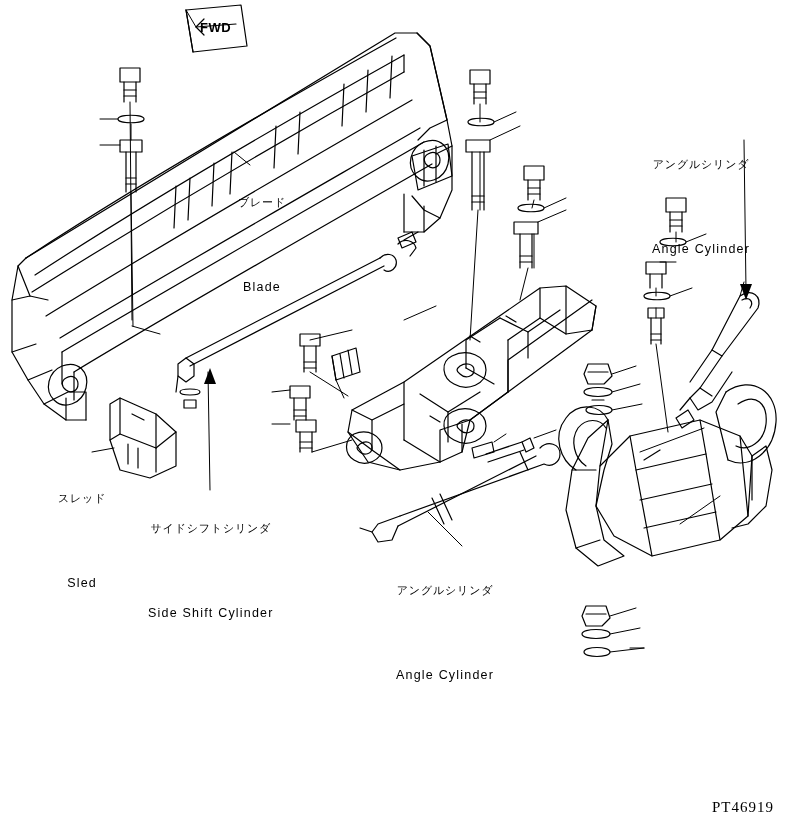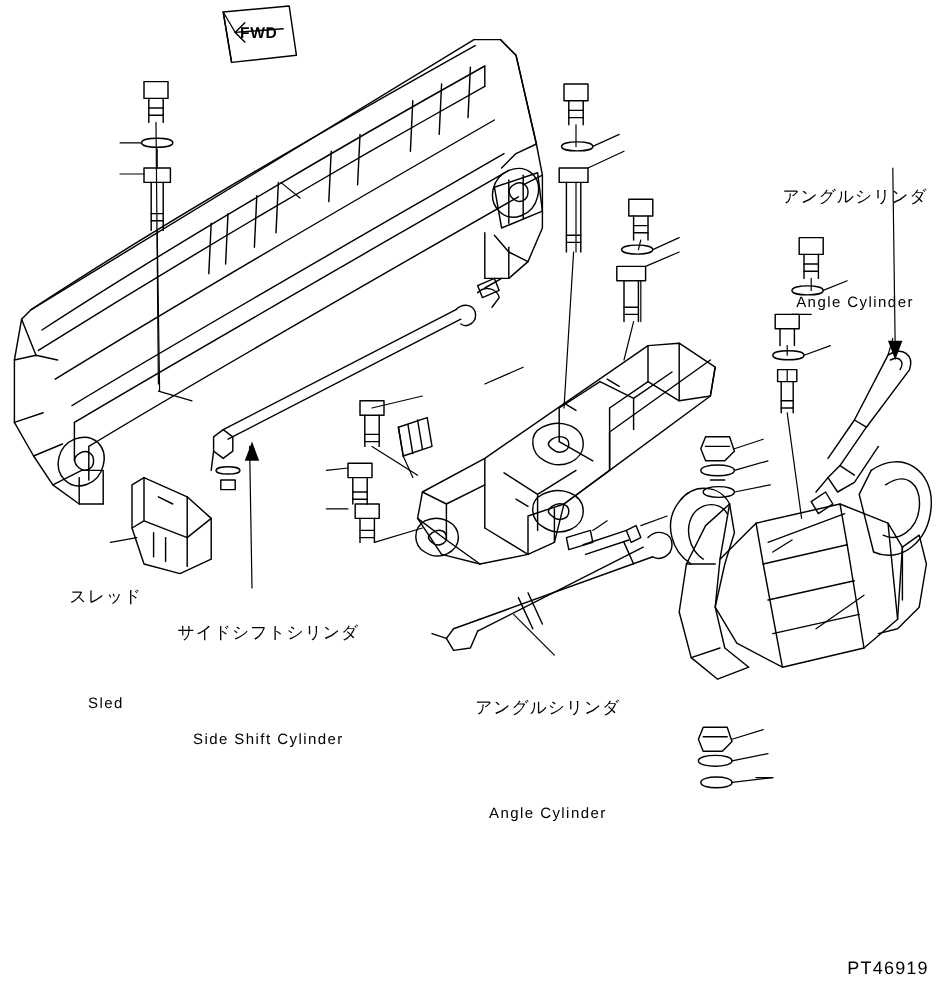--- a/index.html
+++ b/index.html
@@ -31,38 +31,37 @@
   }
   .lbl {
     position: absolute;
     white-space: pre;
     line-height: 1.12;
     font-family: "Liberation Sans", sans-serif;
     letter-spacing: 0.5px;
   }
   .lbl .jp {
     display: block;
-    font-size: 14px;
+    font-size: 11px;
     letter-spacing: 0.8px;
-    font-family: Liberation Mono, monospace;
   }
   .lbl .en {
     display: block;
     font-size: 12.5px;
     letter-spacing: 1.2px;
     margin-top: 36px;
   }
   .lbl.center { text-align: center; }
   .partno {
     position: absolute;
     right: 12px;
     bottom: 8px;
     font-size: 15px;
     letter-spacing: 1px;
-    font-family: Liberation Sans, sans-serif;
+    font-family: Liberation Serif, serif;
   }
   .fwd-text {
     position: absolute;
     font-size: 13px;
     font-weight: bold;
     letter-spacing: 0.5px;
   }
 </style>
 </head>
 <body>
@@ -387,20 +386,24 @@
 
         <path d="M404 320 L436 306"></path>
         <path d="M132 326 L160 334"></path>
       </g>
 
     </g>
   </svg>
 
   <div class="fwd-text" style="left:200px; top:20px;text-align:right;">FWD</div>
 
+  <div class="lbl center" style="left:238px; top:160px;">
+    <span class="jp">ブレード</span>
+    <span class="en">Blade</span>
+  </div>
 
   <div class="lbl center" style="left:652px; top:122px;">
     <span class="jp">アングルシリンダ</span>
     <span class="en">Angle Cylinder</span>
   </div>
 
   <div class="lbl center" style="left:148px; top:486px;">
     <span class="jp">サイドシフトシリンダ</span>
     <span class="en">Side Shift Cylinder</span>
   </div>

